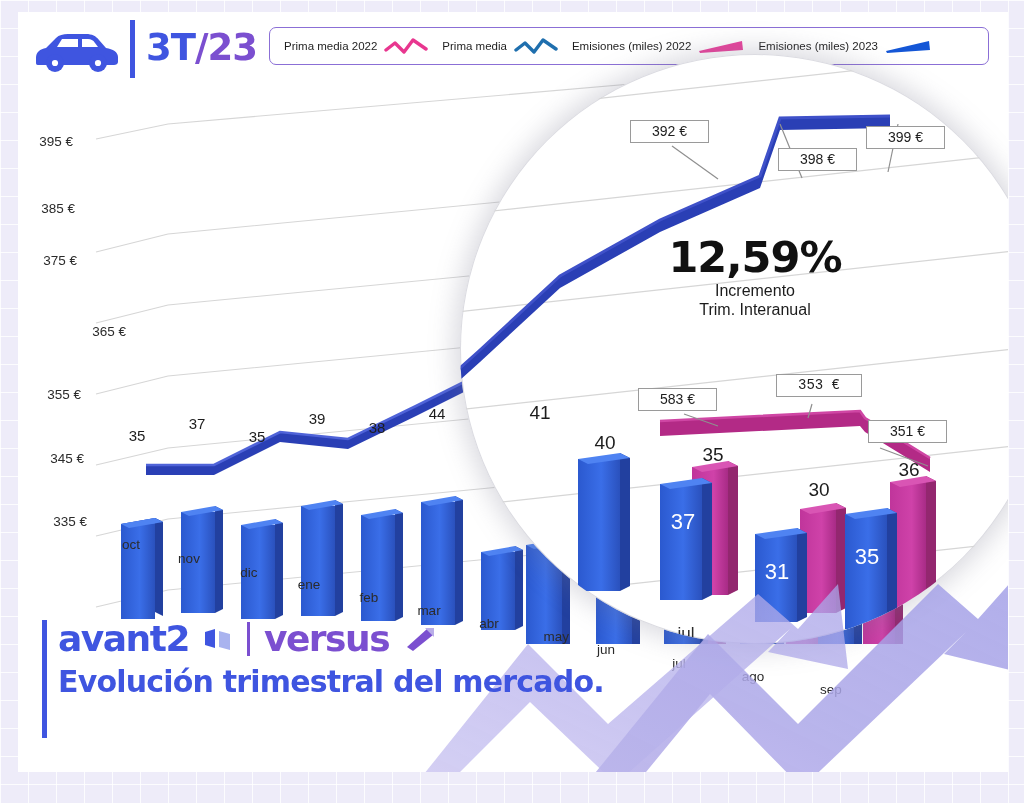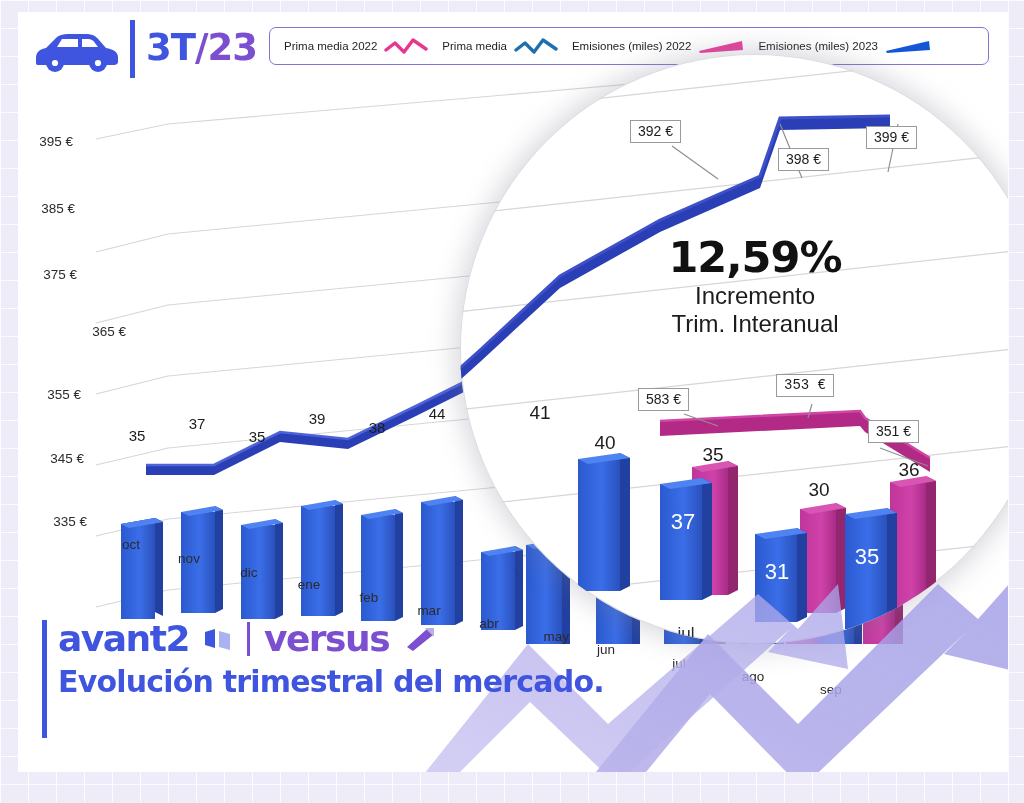--- a/index.html
+++ b/index.html
@@ -75,21 +75,21 @@
     position: absolute; font-size: 15px; color: #1d1d1d;
     white-space: nowrap; text-align: center; width: 34px;
   }
   .bar-val.inside { color: #ffffff; font-size: 17px; }
 
   
   .callout {
     position: absolute;
     border: 1px solid #9a9a9a; background: #fff;
     font-size: 14px; color: #1d1d1d;
-    padding: 2px 7px 3px; white-space: nowrap;
+    padding: 2px 21px 3px; white-space: nowrap;
     line-height: 1.15;
   }
 
   
   .lens {
     position: absolute;
     left: 442px; top: 42px;
     width: 590px; height: 590px;
     border-radius: 50%;
     overflow: hidden;
@@ -100,21 +100,21 @@
   .lens-inner { position: absolute; left: 0; top: 0; width: 590px; height: 590px; }
   .big-pct {
     position: absolute; left: 120px; top: 178px; width: 350px;
     text-align: center;
   }
   .big-pct .pct {
     font-family: "DejaVu Sans", sans-serif;
     font-size: 43px; font-weight: bold; color: #111; letter-spacing: -1px;
   }
   .big-pct .l1, .big-pct .l2 {
-    font-size: 24px; color: #1c1c1c; line-height: 1.18;
+    font-size: 16px; color: #1c1c1c; line-height: 1.18;
   }
 
   
   .footer { position: absolute; left: 0; bottom: 0; width: 990px; height: 160px; }
   .foot-bar {
     position: absolute; left: 24px; top: 8px;
     width: 5px; height: 118px; background: #3f55e0;
   }
   .brand { position: absolute; left: 40px; top: 6px; display: flex; align-items: center; gap: 14px; }
   .brand .avant {
@@ -317,21 +317,21 @@
 
         <g>
           <rect x="800" y="512" width="36" height="93" fill="url(#barBlue)"></rect>
           <polygon points="836,506 844,510 844,601 836,605" fill="#22409f"></polygon>
           <polygon points="800,512 836,506 844,510 808,516" fill="#4f83f2"></polygon>
         </g>
       </svg>
 
       <div class="ylab" style="left:-5px; top:50px;">395 €</div>
       <div class="ylab" style="left:-3px; top:117px;">385 €</div>
-      <div class="ylab" style="left:-1px; top:183px;">375 €</div>
+      <div class="ylab" style="left:-1px; top:169px;">375 €</div>
       <div class="ylab" style="left:4px;  top:240px;margin-left:44px;">365 €</div>
       <div class="ylab" style="left:3px;  top:303px;">355 €</div>
       <div class="ylab" style="left:6px;  top:367px;">345 €</div>
       <div class="ylab" style="left:9px;  top:430px;">335 €</div>
 
       <div class="xlab" style="left:90px;  top:453px;">oct</div>
       <div class="xlab" style="left:148px; top:467px;">nov</div>
       <div class="xlab" style="left:208px; top:481px;">dic</div>
       <div class="xlab" style="left:268px; top:493px;">ene</div>
       <div class="xlab" style="left:328px; top:506px;">feb</div>

